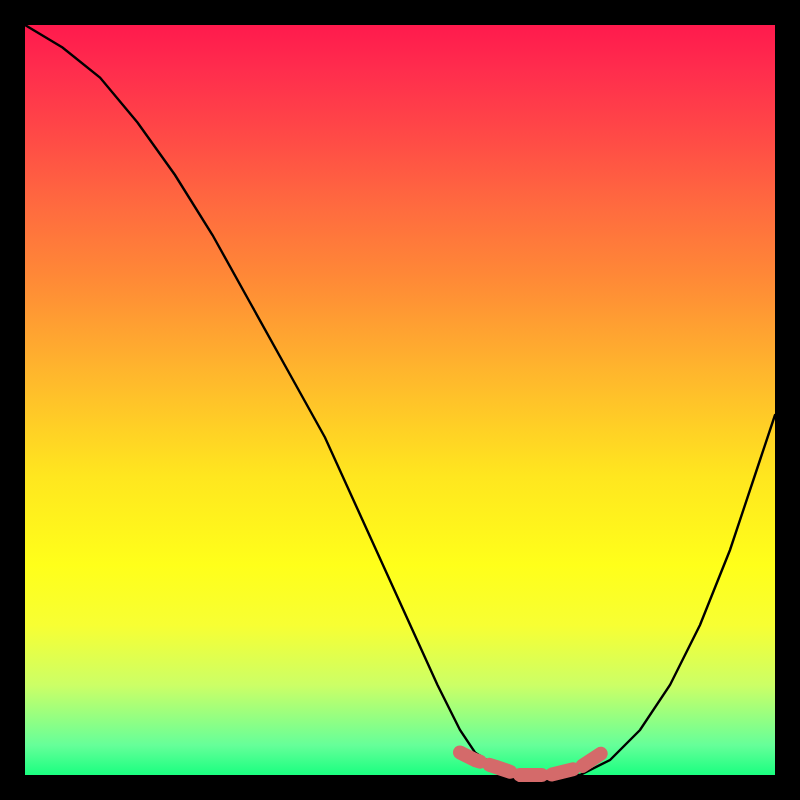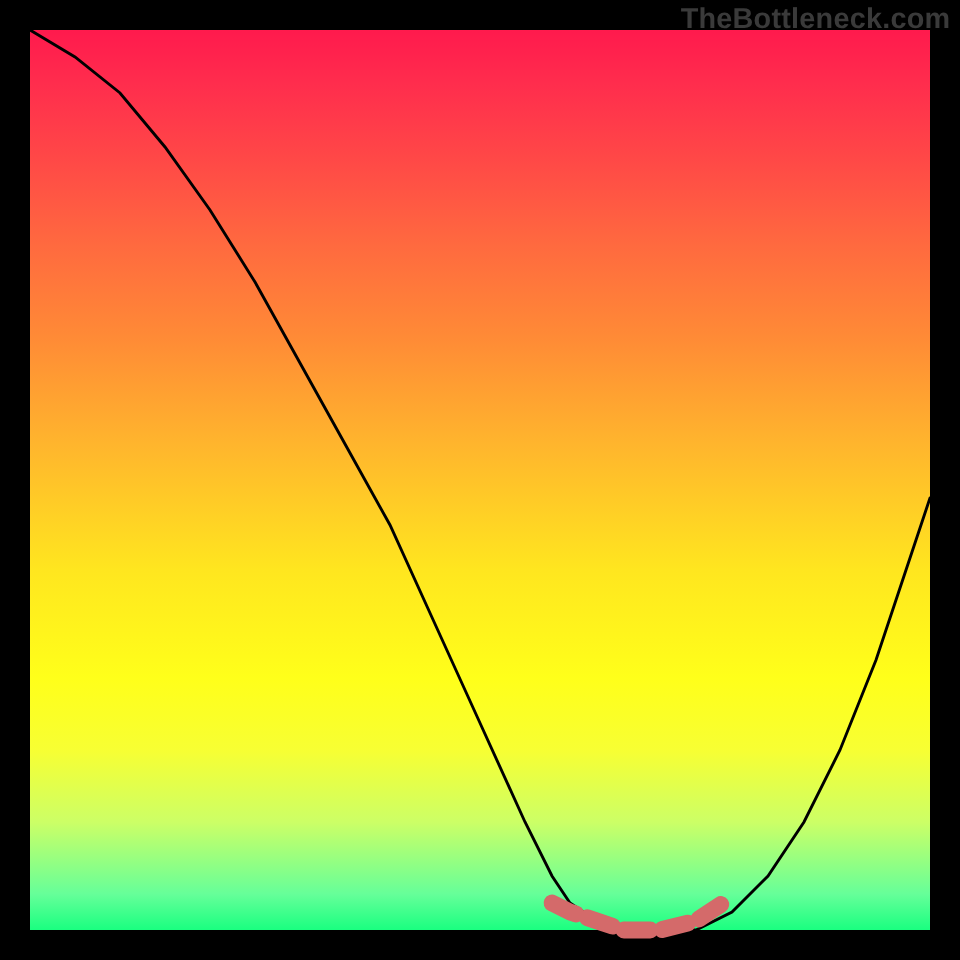--- a/index.html
+++ b/index.html
@@ -63,15 +63,14 @@
 
 <div class="frame">
 
   <div class="plot-area"></div>
 
   <svg class="curves" viewBox="0 0 750 750" preserveAspectRatio="none">
     <path id="curve-path" fill="none" stroke="#000" stroke-width="2.4" stroke-linecap="round" d="M0.0 0.0 L37.5 22.5 L75.0 52.5 L112.5 97.5 L150.0 150.0 L187.5 210.0 L225.0 277.5 L262.5 345.0 L300.0 412.5 L337.5 495.0 L375.0 577.5 L412.5 660.0 L435.0 705.0 L450.0 727.5 L472.5 742.5 L495.0 750.0 L525.0 750.0 L555.0 750.0 L585.0 735.0 L615.0 705.0 L645.0 660.0 L675.0 600.0 L705.0 525.0 L735.0 435.0 L750.0 390.0"></path>
     <path id="flat-path" fill="none" stroke="#d46a6a" stroke-width="14" stroke-linecap="round" stroke-linejoin="round" stroke-dasharray="22 10" d="M435.0 727.5 L450.0 735.0 L472.5 742.5 L495.0 750.0 L525.0 750.0 L555.0 742.5 L577.5 727.5"></path>
   </svg>
 
-  <div class="watermark">TheBottleneck.com</div>
 
 </div>
 
 </body></html>

